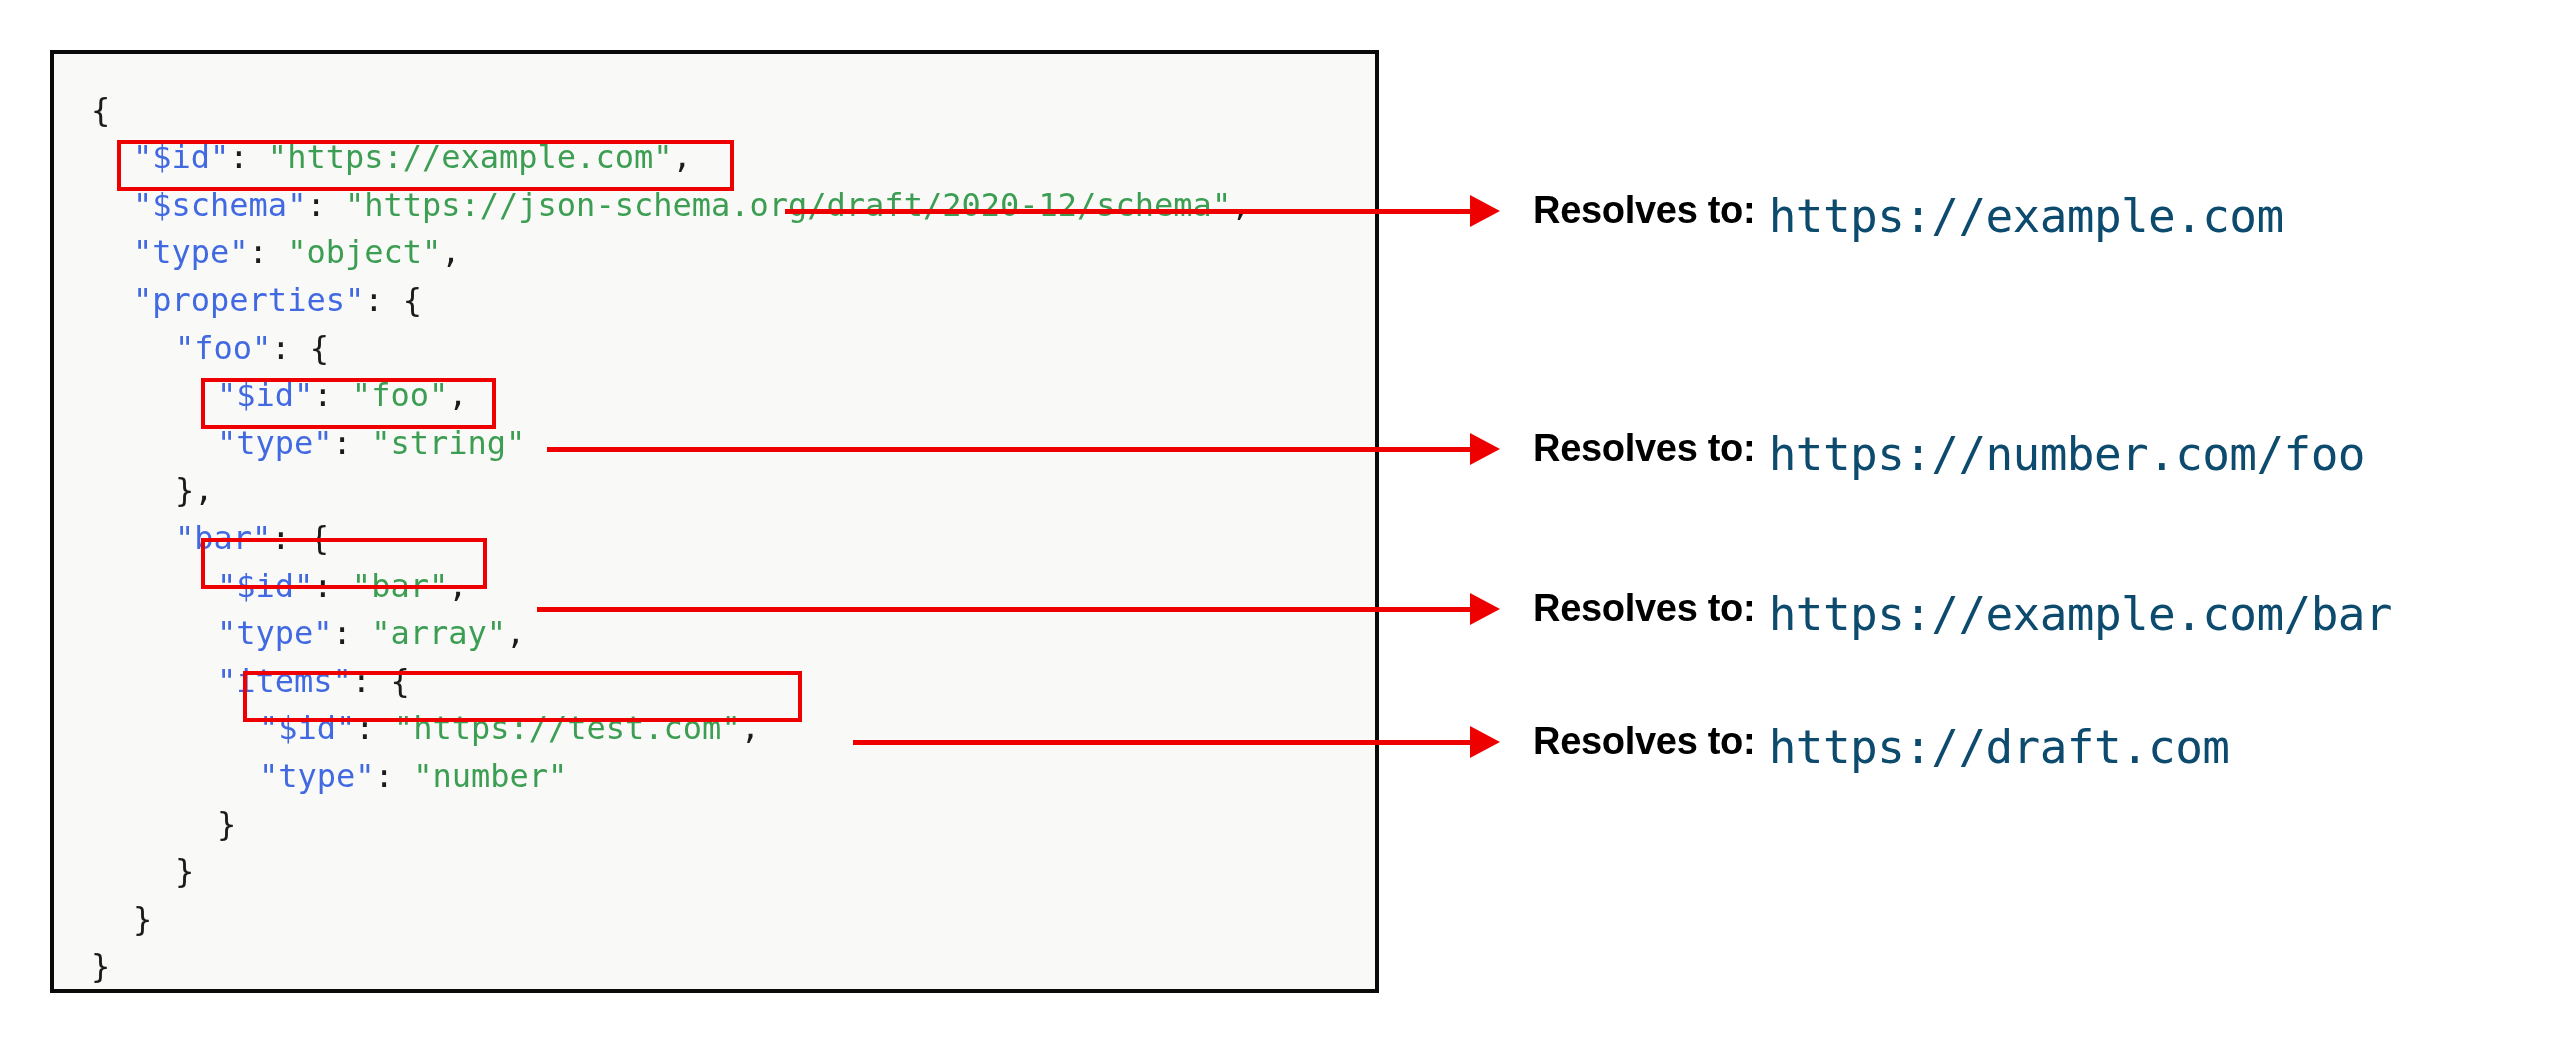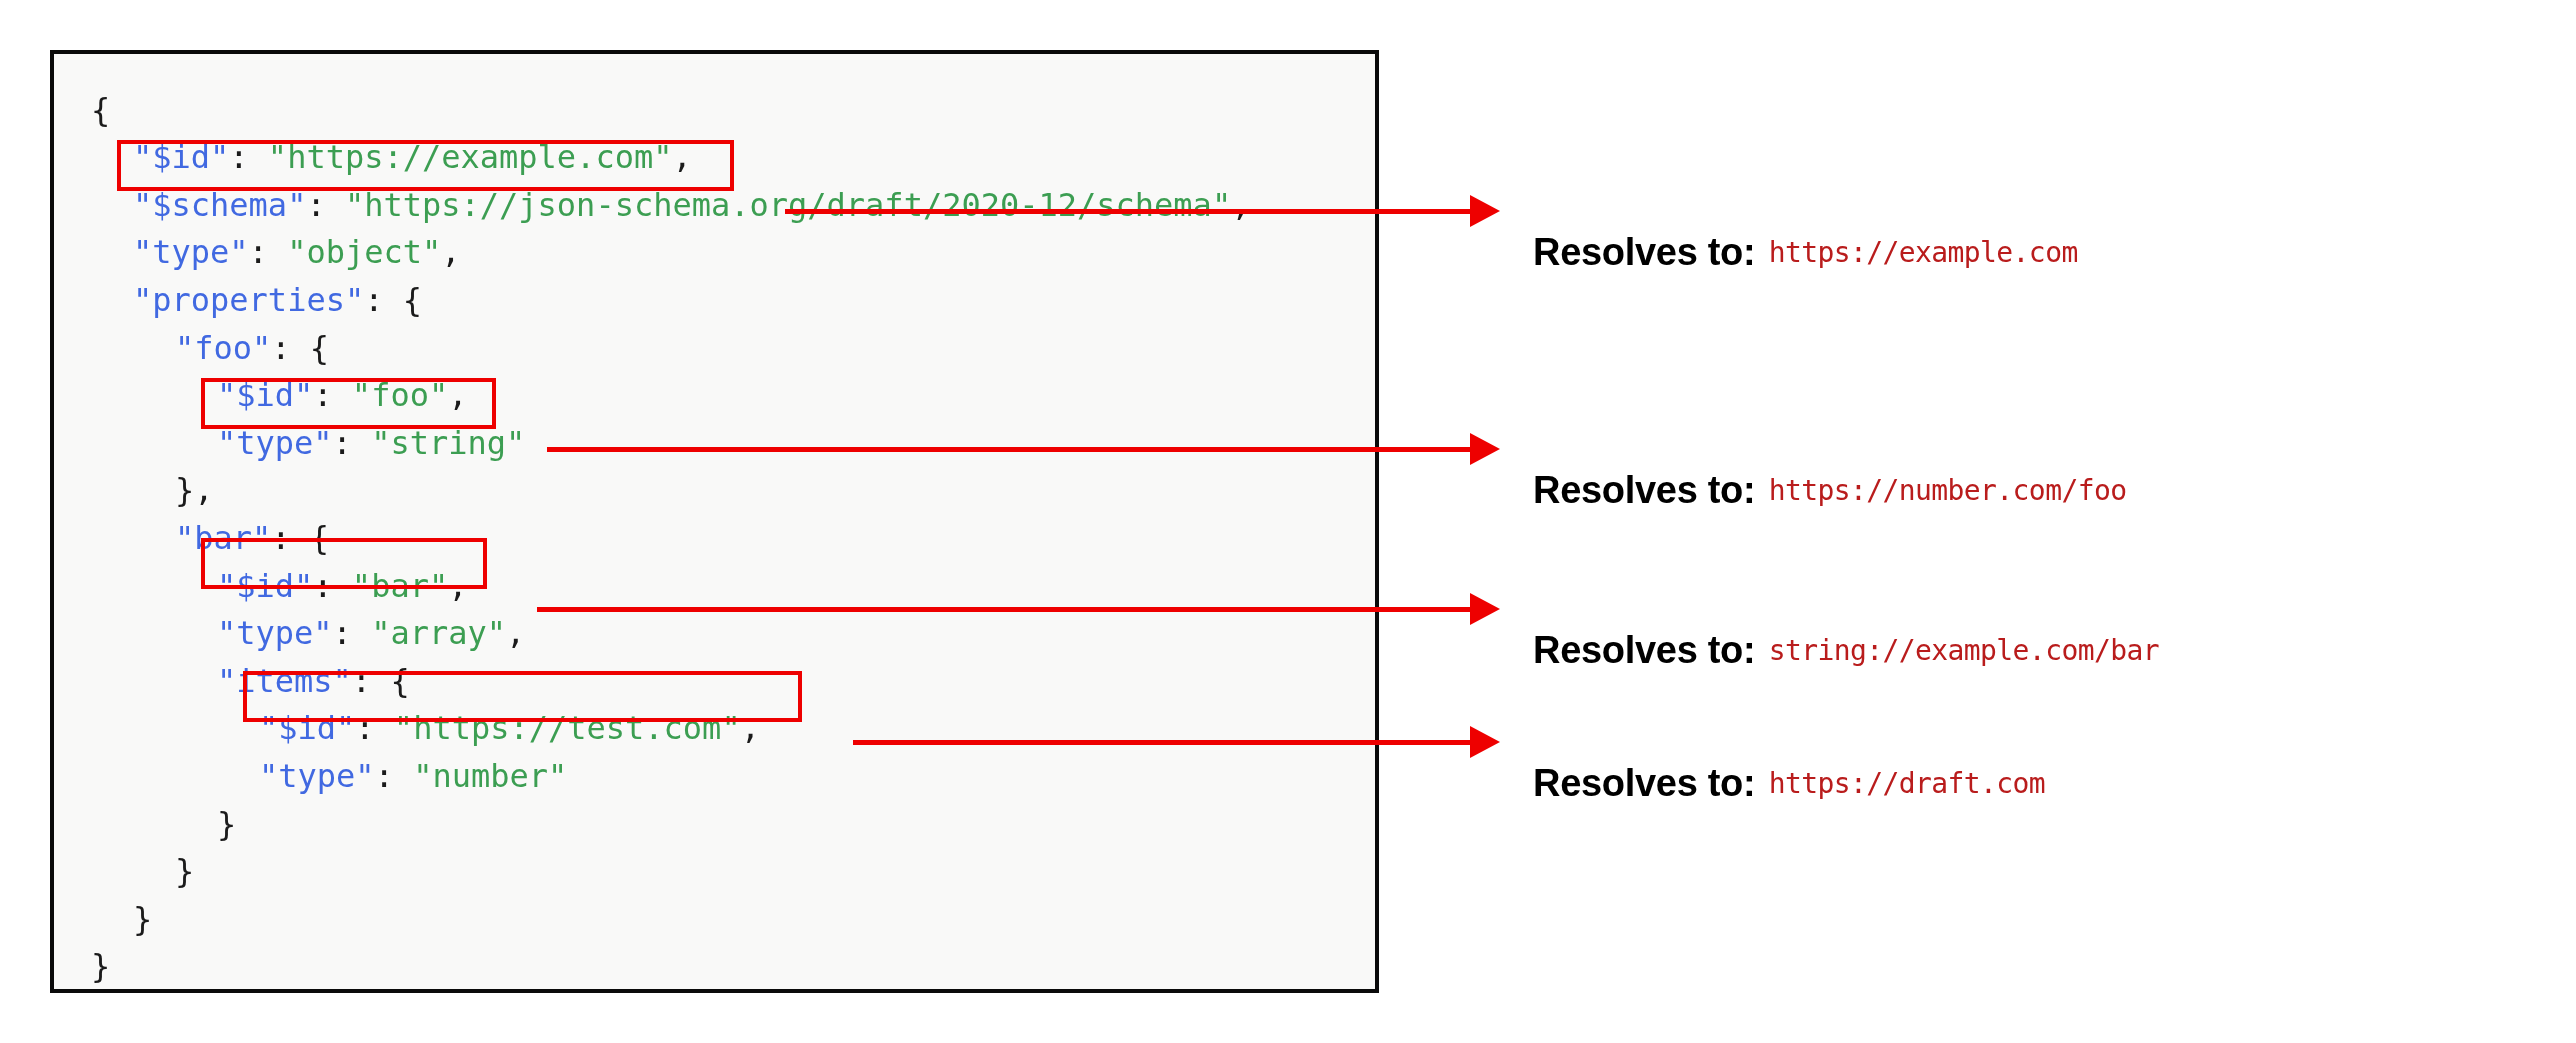--- a/index.html
+++ b/index.html
@@ -77,35 +77,34 @@
     height: 0;
     border-top: 16.5px solid transparent;
     border-bottom: 16.5px solid transparent;
     border-left: 30.5px solid #ee0000;
   }
 
   
   .resolve-row {
     position: absolute;
     display: flex;
-    align-items: center;
+    align-items: flex-start;
     white-space: nowrap;
-    margin-top: 42px;
   }
   .resolve-label {
     font-family: "Liberation Sans", sans-serif;
     font-weight: bold;
     font-size: 38px;
     color: #000000;
     letter-spacing: -0.3px;
   }
   .resolve-url {
     font-family: "DejaVu Sans Mono", "Liberation Mono", monospace;
-    font-size: 28px;
-    color: #b91c1c;
+    font-size: 46px;
+    color: #0c4a6e;
     margin-left: 13.4px;
     letter-spacing: -0.6px;
   }
 </style>
 </head>
 <body>
 
 <div id="stage">
 
   <div id="code-block">
@@ -134,21 +133,21 @@
       <div class="resolve-row" style="left: 1533px; top: 189px;">
         <span class="resolve-label">Resolves to:</span>
         <span class="resolve-url">https://example.com</span>
       </div>
       <div class="resolve-row" style="left: 1533px; top: 427px;">
         <span class="resolve-label">Resolves to:</span>
         <span class="resolve-url">https://number.com/foo</span>
       </div>
       <div class="resolve-row" style="left: 1533px; top: 587px;">
         <span class="resolve-label">Resolves to:</span>
-        <span class="resolve-url">string://example.com/bar</span>
+        <span class="resolve-url">https://example.com/bar</span>
       </div>
       <div class="resolve-row" style="left: 1533px; top: 720px;">
         <span class="resolve-label">Resolves to:</span>
         <span class="resolve-url">https://draft.com</span>
       </div>
     </div>
 
 </div>
 
 

